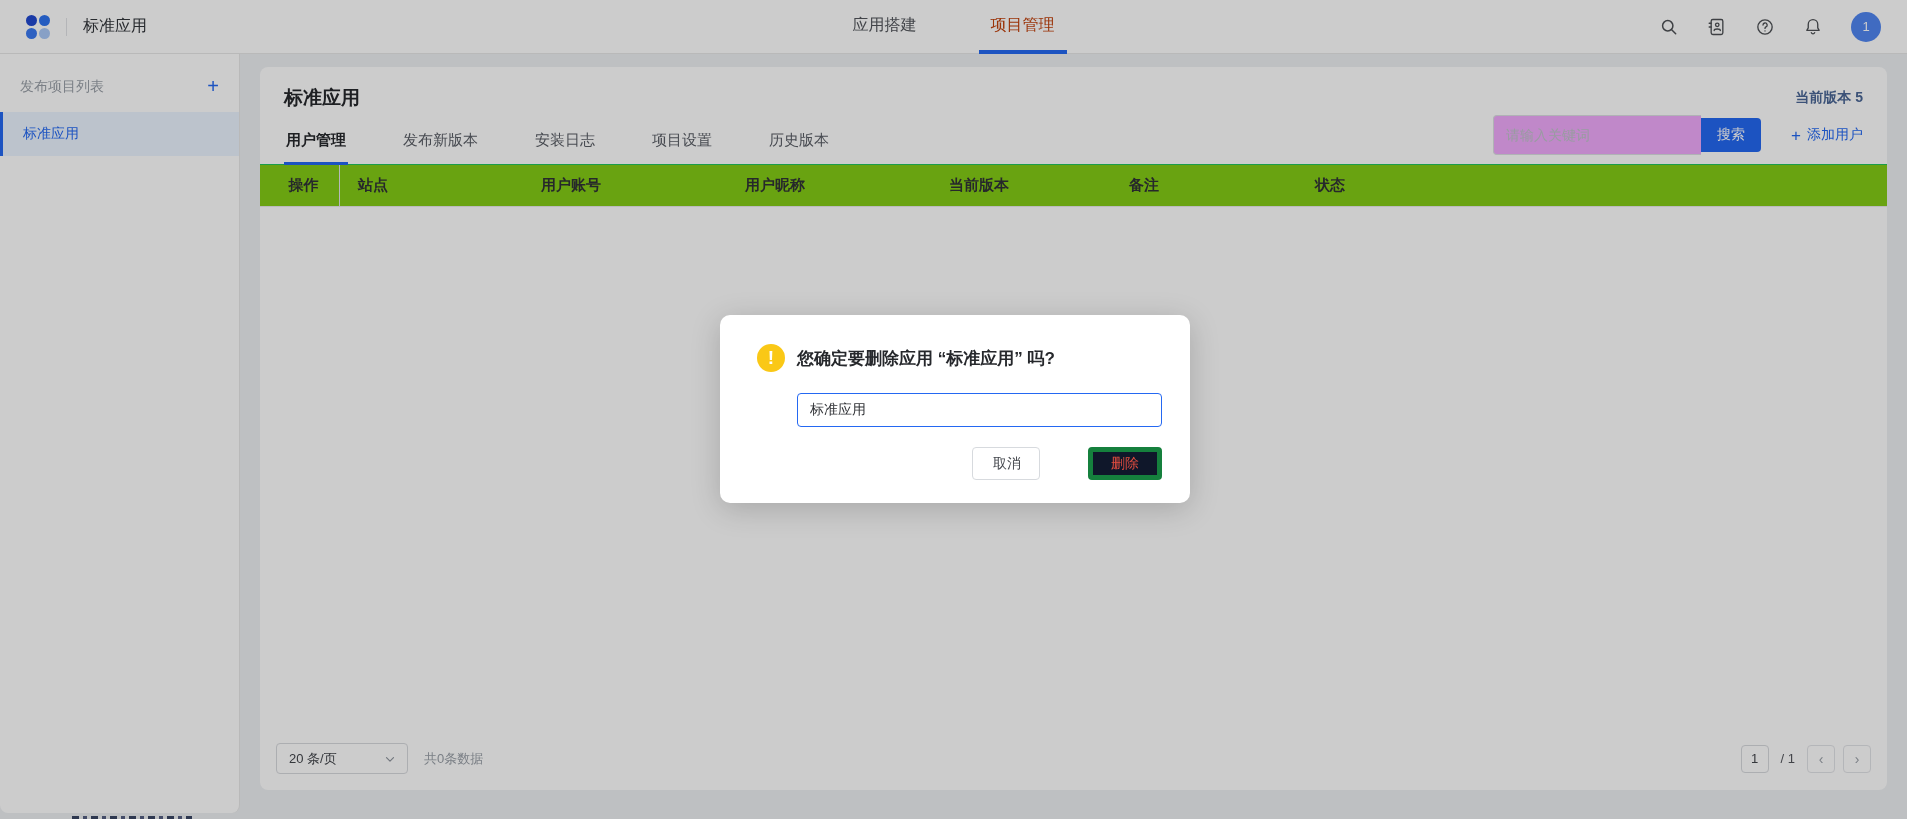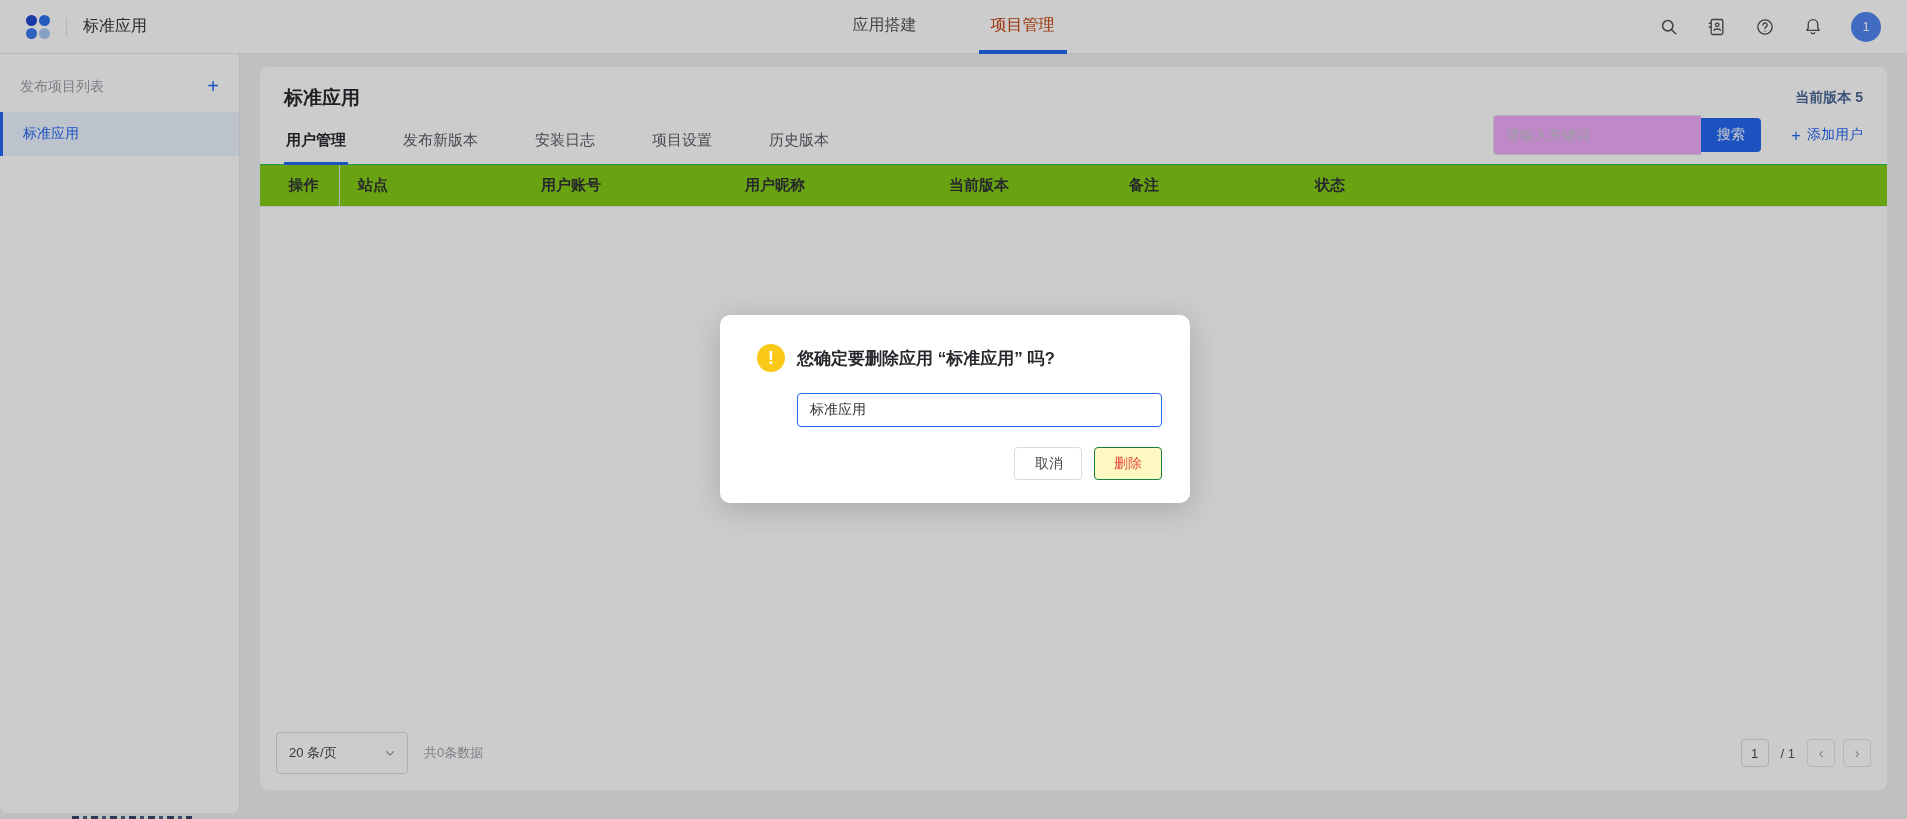--- a/index.html
+++ b/index.html
@@ -81,21 +81,21 @@
     padding:0 16px; height:42px; align-items:stretch;
     background:#84cc16; border-bottom:1px solid #e9eaec; font-size:15px; font-weight:bold; color:#303236;
   }
   .thead .th { display:flex; align-items:center; padding-right:8px; }
   .thead .th.op { justify-content:center; border-right:1px solid #e4e6e9; }
   .thead .th:not(.op) { padding-left:18px; }
   .tbody { flex:1; background:#fff; }
 
   .pager { display:flex; align-items:center; padding:0 16px 16px 16px; }
   .page-size {
-    width:132px; height:42px; border:1px solid #d7dade; border-radius:4px; background:#fff;
+    width:132px; height:31px; border:1px solid #d7dade; border-radius:4px; background:#fff;
     display:flex; align-items:center; justify-content:space-between; padding:0 10px 0 12px;
     font-size:13px; color:#43464c; cursor:pointer;
   }
   .page-size .chev { color:#8f959e; display:flex; }
   .total-count { margin-left:16px; font-size:13px; color:#9aa0a8; }
   .pager-right { margin-left:auto; display:flex; align-items:center; gap:8px; }
   .page-box {
     min-width:28px; height:28px; border:1px solid #d7dade; border-radius:4px; background:#fff;
     display:flex; align-items:center; justify-content:center; font-size:13px; color:#43464c; cursor:pointer; padding:0 6px;
   }
@@ -125,21 +125,21 @@
   .modal-title { font-size:17px; font-weight:bold; color:#26282c; }
   .modal-input {
     display:block; margin:21px 0 0 40px; width:365px; height:34px;
     border:1px solid #2468f2; border-radius:4px; padding:0 12px; font-size:14px; color:#303236; outline:none;
     font-family:"Liberation Sans","DejaVu Sans",sans-serif;
   }
   .modal-btns { display:flex; justify-content:flex-end; gap:12px; margin-top:20px; }
   .btn { height:33px; min-width:68px; border-radius:4px; font-size:14px; cursor:pointer; padding:0 18px;
          font-family:"Liberation Sans","DejaVu Sans",sans-serif; }
   .btn-cancel { background:#fff; border:1px solid #d7dade; color:#43464c;text-align:right; }
-  .btn-delete { background:#fef9c3; border:1px solid #15803d; color:#e34d3f; }
+  .btn-delete { background:#0f172a; border:5px solid #15803d; color:#e34d3f;margin-left:36px; }
 </style>
 </head>
 <body>
 
 <header class="navbar">
   <div class="logo">
     <i class="d1"></i>
       <i class="d2"></i>
       <i class="d3"></i>
       <i class="d4"></i>

